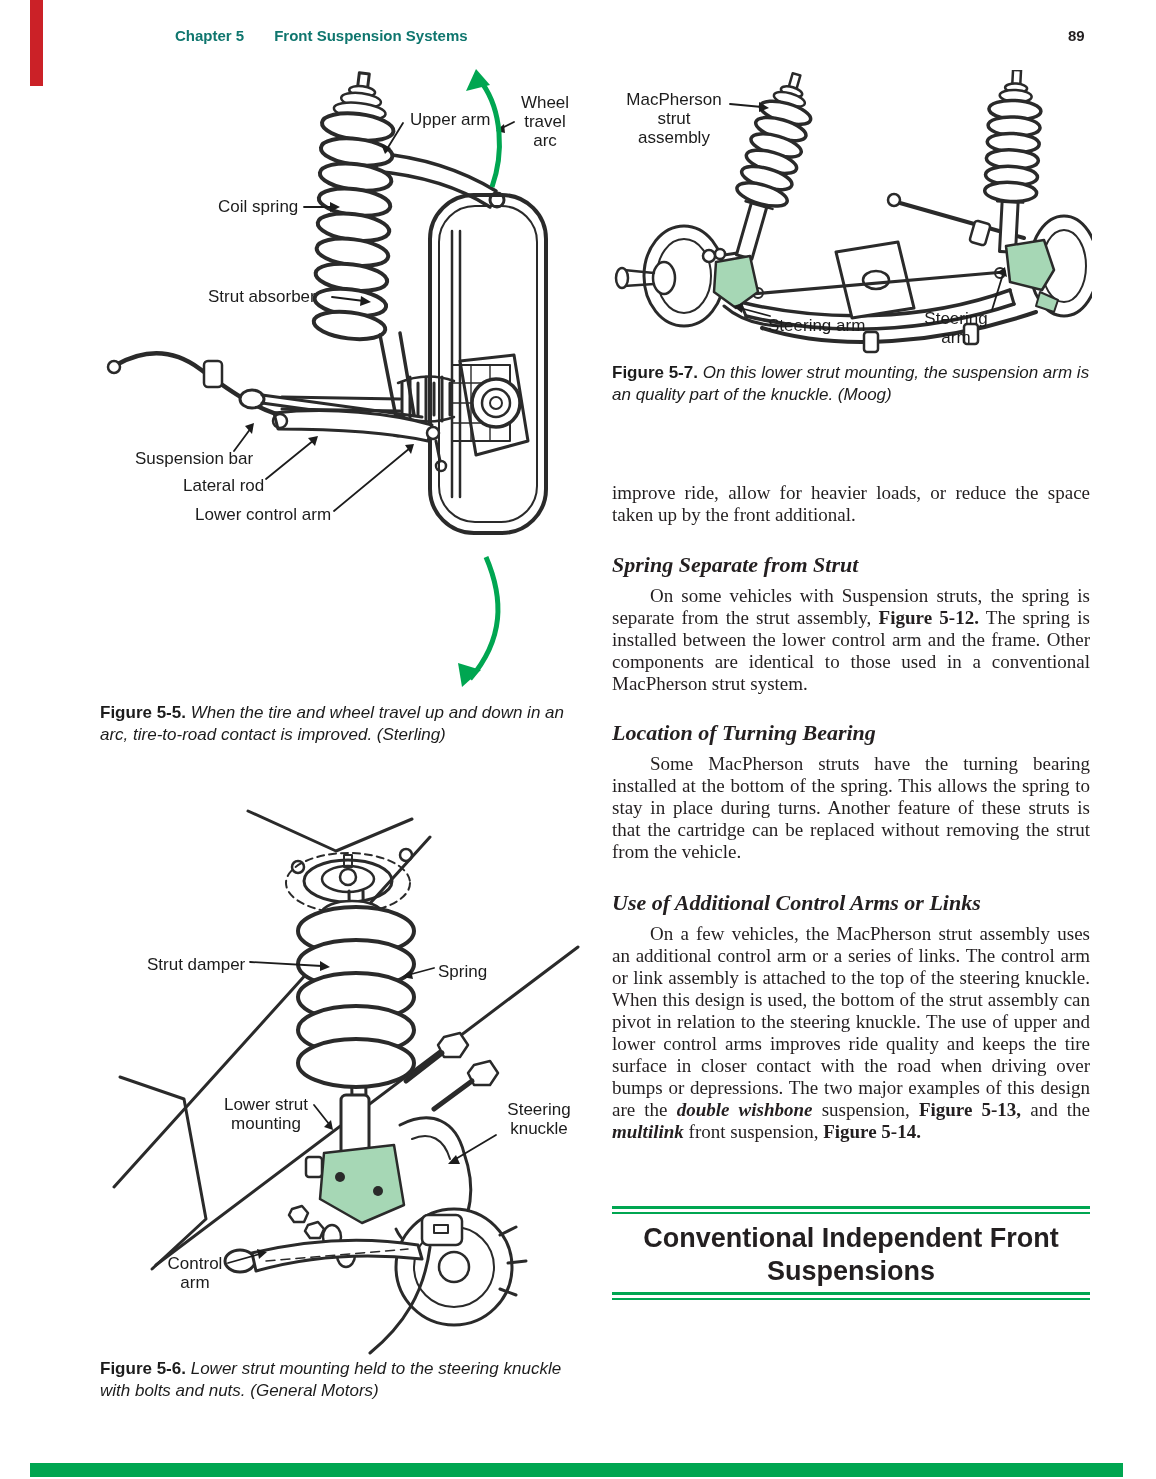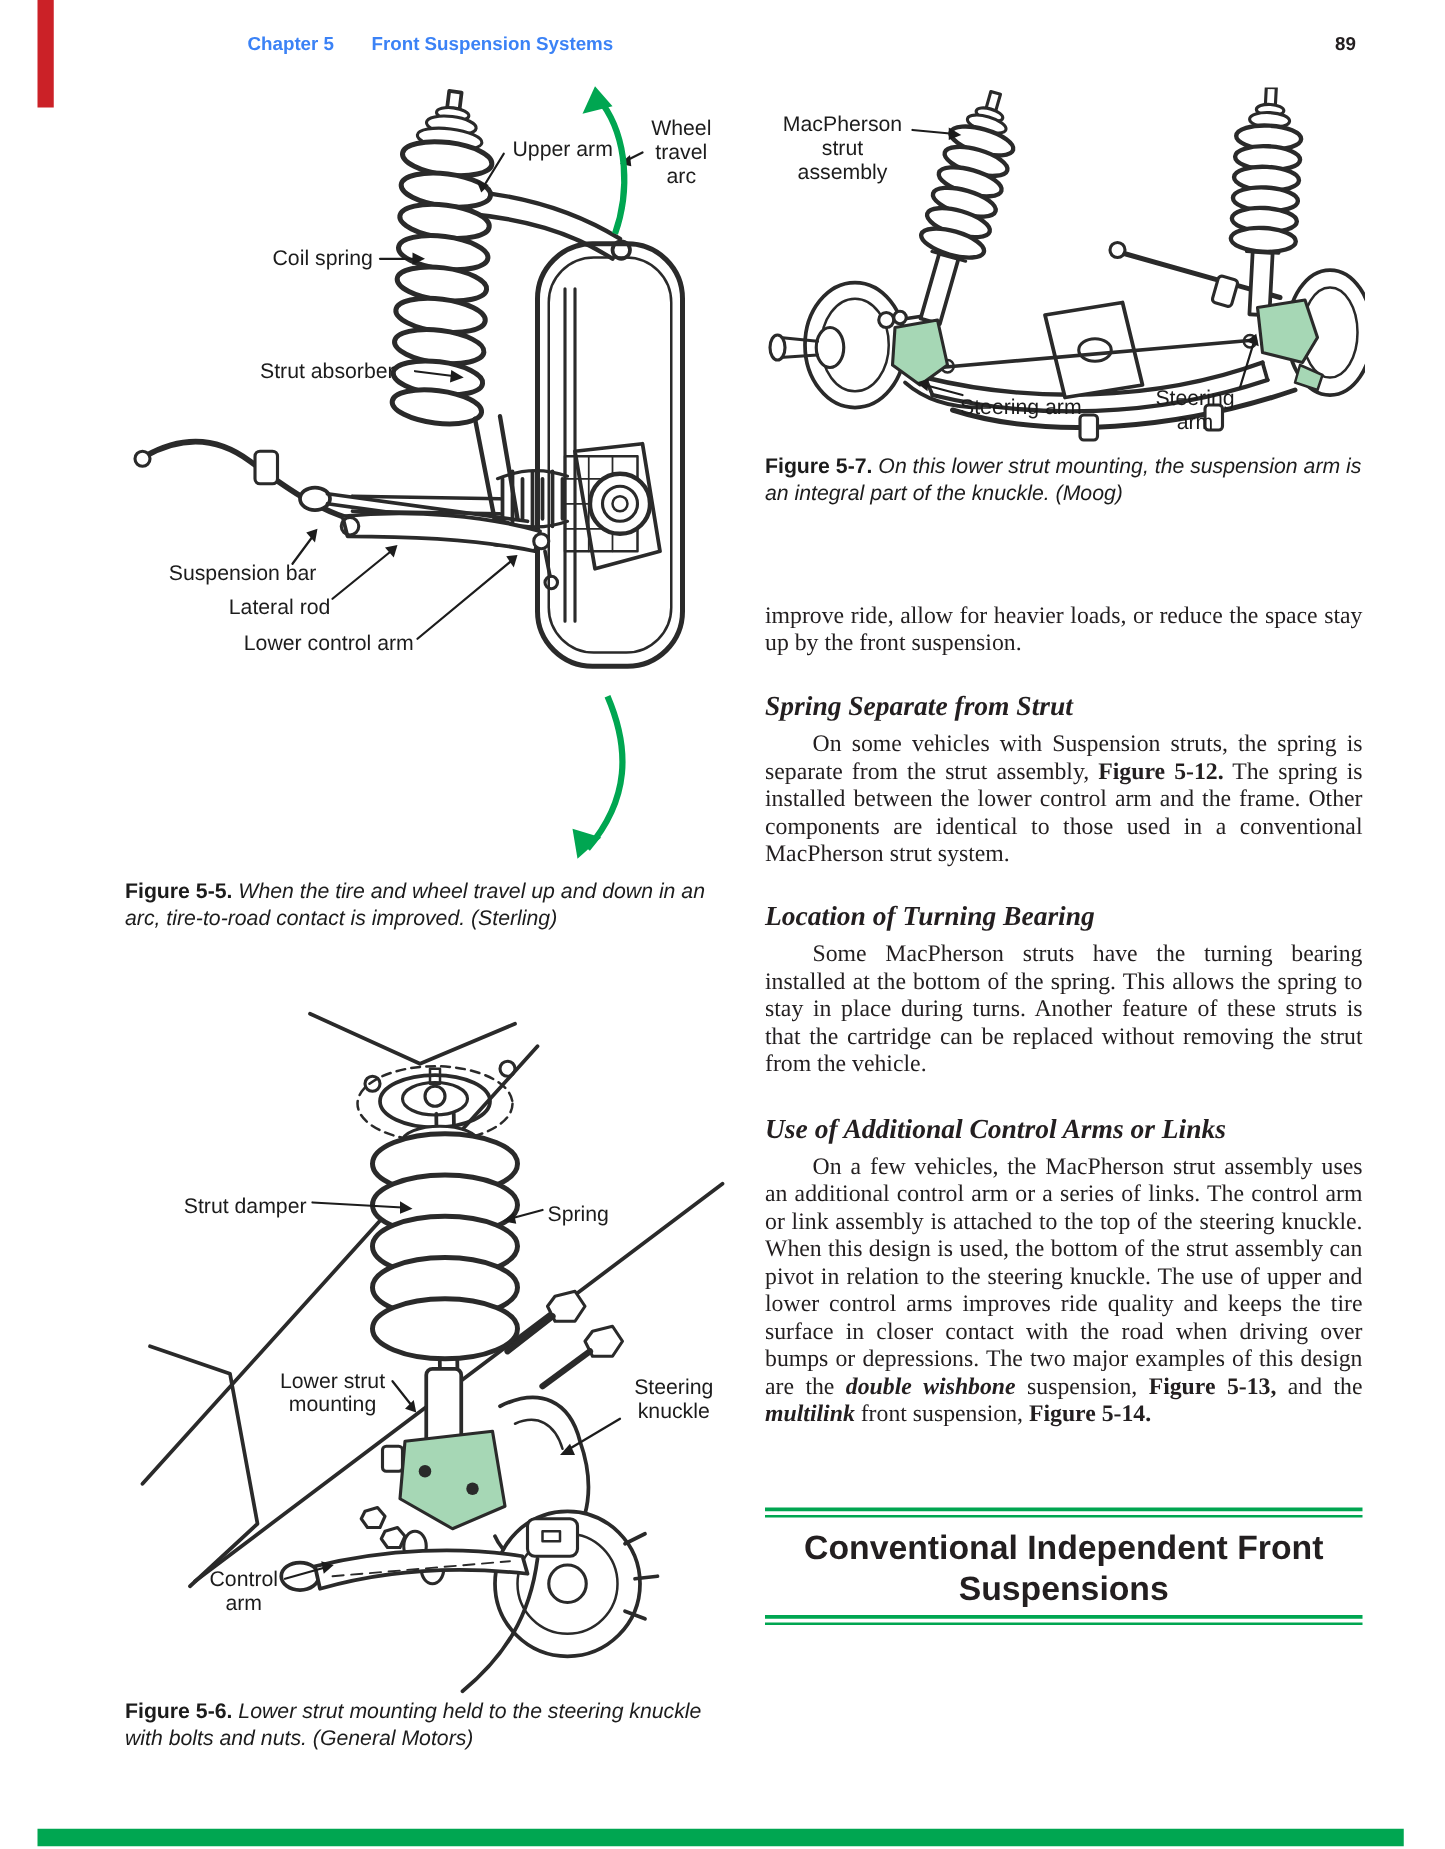--- a/index.html
+++ b/index.html
@@ -1,20 +1,20 @@
 <!DOCTYPE html>
 <html><head>
 <meta charset="utf-8">
 <style>
   html,body{margin:0;padding:0;background:#fff;}
   #page{position:relative;width:1156px;height:1479px;background:#fff;overflow:hidden;
         font-family:"Liberation Serif",serif;color:#231f20;}
   .red-tab{position:absolute;left:30px;top:0;width:13px;height:86px;background:#cb2127;}
   .green-bar{position:absolute;left:30px;top:1463px;width:1093px;height:14px;background:#00a651;}
-  .hdr{position:absolute;top:27px;left:175px;font:bold 15px "Liberation Sans",sans-serif;color:#3b82f6;margin-left:23px;}
+  .hdr{position:absolute;top:27px;left:175px;font:bold 15px "Liberation Sans",sans-serif;color:#0f766e;}
   .hdr .ttl{margin-left:30px;}
   .pgnum{position:absolute;top:27px;left:1068px;font:bold 15px "Liberation Sans",sans-serif;}
   .figsvg{position:absolute;}
   .lbl{position:absolute;font:17px "Liberation Sans",sans-serif;line-height:19px;color:#1c1c1c;white-space:nowrap;}
   .lbl.wrap{white-space:normal;}
   .lbl.c{text-align:center;}
   .cap{position:absolute;font:17px "Liberation Sans",sans-serif;line-height:21.5px;color:#1c1c1c;}
   .para{position:absolute;left:612px;width:478px;font:19px "Liberation Serif",serif;
         line-height:22px;text-align:justify;}
   .para.ind{text-indent:38px;}
@@ -235,23 +235,23 @@
     <g fill="#1c1c1c">
       <polygon points="157,38 147,32 147,42"></polygon>
       <polygon points="121,236 131,233 130,243"></polygon>
       <polygon points="393,197 385,203 395,207"></polygon>
     </g>
   </svg>
 
   <div class="lbl wrap c" style="left:622px;top:90px;width:104px;">MacPherson strut assembly</div>
   <div class="lbl" style="left:768px;top:316px;">Steering arm</div>
   <div class="lbl wrap c" style="left:922px;top:309px;width:68px;">Steering arm</div>
-  <div class="cap" style="left:612px;top:362px;width:484px;"><span class="seg-b">Figure 5-7.</span><span class="seg-i"> On this lower strut mounting, the suspension arm is an integral part of the knuckle. (Moog)</span></div>
-
-  <div class="para" style="top:482px;"><span>improve ride, allow for heavier loads, or reduce the space stay up by the front suspension.</span></div>
+  <div class="cap" style="left:612px;top:362px;width:484px;"><span class="seg-b">Figure 5-7.</span><span class="seg-i"> On this lower strut mounting, the suspension arm is an quality part of the knuckle. (Moog)</span></div>
+
+  <div class="para" style="top:482px;"><span>improve ride, allow for heavier loads, or reduce the space taken up by the front additional.</span></div>
   <div class="rh" style="top:552px;">Spring Separate from Strut</div>
   <div class="para ind" style="top:585px;"><span>On some vehicles with Suspension struts, the spring is separate from the strut assembly, </span><span class="seg-b">Figure 5-12.</span><span> The spring is installed between the lower control arm and the frame. Other components are identical to those used in a conventional MacPherson strut system.</span></div>
   <div class="rh" style="top:720px;">Location of Turning Bearing</div>
   <div class="para ind" style="top:753px;"><span>Some MacPherson struts have the turning bearing installed at the bottom of the spring. This allows the spring to stay in place during turns. Another feature of these struts is that the cartridge can be replaced without removing the strut from the vehicle.</span></div>
   <div class="rh" style="top:890px;">Use of Additional Control Arms or Links</div>
   <div class="para ind" style="top:923px;"><span>On a few vehicles, the MacPherson strut assembly uses an additional control arm or a series of links. The control arm or link assembly is attached to the top of the steering knuckle. When this design is used, the bottom of the strut assembly can pivot in relation to the steering knuckle. The use of upper and lower control arms improves ride quality and keeps the tire surface in closer contact with the road when driving over bumps or depressions. The two major examples of this design are the </span><span class="seg-bi">double wishbone</span><span> suspension, </span><span class="seg-b">Figure 5-13,</span><span> and the </span><span class="seg-bi">multilink</span><span> front suspension, </span><span class="seg-b">Figure 5-14.</span></div>
 
   <div class="grule" style="top:1206px;"></div>
   <div class="section-title" style="top:1222px;">Conventional Independent Front Suspensions</div>
   <div class="grule" style="top:1292px;"></div>

